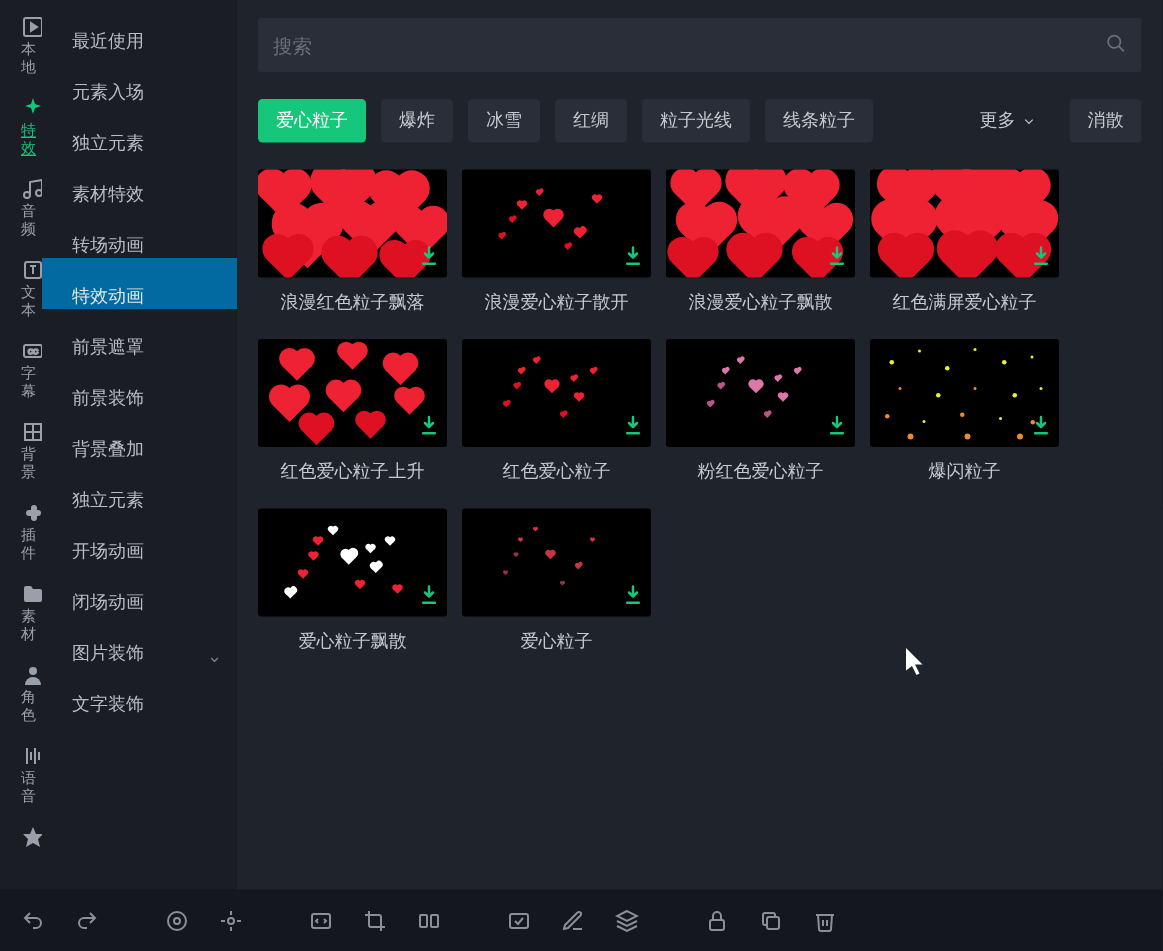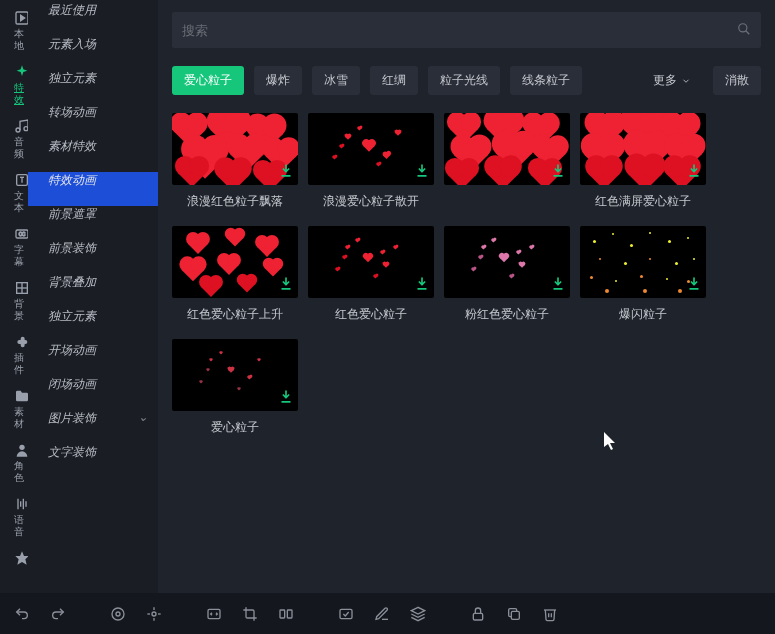--- a/index.html
+++ b/index.html
@@ -22,27 +22,26 @@
   padding: 6px 16px; cursor: pointer; color: #9aa0ab;
 }
 .rail-item.active { color: #15c67b; text-decoration: underline; }
 .rail-item .ico { width: 16px; height: 16px; display: flex; align-items: center; justify-content: center; }
 .rail-item .lbl { font-size: 10px; margin-top: 2px; line-height: 12px; }
 .side-panel {
   width: 130px; background: #1a1d24;
   padding-top: 2px;
 }
 .side-item {
-  height: 34px; display: flex; align-items: flex-start;
+  height: 34px; display: flex; align-items: flex-end;
   padding-left: 20px; font-size: 12px; color: #b8bcc4;
   cursor: pointer;
   position: relative;
-  font-style: italic;
-}
-.side-item.active { background: #1d4ed8; color: #e4e6ea; }
+}
+.side-item.active { background: #0369a1; color: #e4e6ea; }
 .side-item .chev { position: absolute; right: 10px; color: #7a7f89; }
 .content {
   flex: 1; background: #1f232b;
   display: flex; flex-direction: column;
   padding: 12px 14px 0 14px;
   position: relative;
 }
 .search-bar {
   height: 36px; background: #2a2e38; border-radius: 2px;
   display: flex; align-items: center; padding: 0 10px;
@@ -222,24 +221,24 @@
       <div class="side-item">
         <span>最近使用</span>
       </div>
       <div class="side-item">
         <span>元素入场</span>
       </div>
       <div class="side-item">
         <span>独立元素</span>
       </div>
       <div class="side-item">
+        <span>素材特效</span>
+      </div>
+      <div class="side-item">
         <span>转场动画</span>
-      </div>
-      <div class="side-item">
-        <span>素材特效</span>
       </div>
       <div class="side-item active">
         <span>特效动画</span>
       </div>
       <div class="side-item">
         <span>前景遮罩</span>
       </div>
       <div class="side-item">
         <span>前景装饰</span>
       </div>
@@ -333,20 +332,21 @@
             <div class="heart" style="left:45%;top:38%;width:26px;height:26px;background:#e23"></div>
             <div class="heart" style="left:75%;top:42%;width:22px;height:22px;background:#e23"></div>
             <div class="heart" style="left:6%;top:72%;width:20px;height:20px;background:#d12"></div>
             <div class="heart" style="left:38%;top:70%;width:22px;height:22px;background:#d12"></div>
             <div class="heart" style="left:72%;top:72%;width:20px;height:20px;background:#d12"></div>
       <span class="dl-ico"><svg width="16" height="16" viewBox="0 0 24 24" fill="currentColor">
                 <path d="M12 3v10m0 0l-4-4m4 4l4-4" stroke="currentColor" stroke-width="2.5" fill="none" stroke-linecap="round"></path>
                 <rect x="5" y="18" width="14" height="2.5" rx="1"></rect>
               </svg></span>
     </div>
+    <div class="card-label">浪漫爱心粒子飘散</div>
         </div>
         <div class="card">
     <div class="thumb">
       <div class="heart" style="left:10%;top:8%;width:24px;height:24px;background:#e23"></div>
             <div class="heart" style="left:40%;top:4%;width:28px;height:28px;background:#e23"></div>
             <div class="heart" style="left:70%;top:10%;width:24px;height:24px;background:#e23"></div>
             <div class="heart" style="left:8%;top:40%;width:26px;height:26px;background:#e23"></div>
             <div class="heart" style="left:42%;top:38%;width:28px;height:28px;background:#e23"></div>
             <div class="heart" style="left:74%;top:40%;width:24px;height:24px;background:#e23"></div>
             <div class="heart" style="left:10%;top:70%;width:22px;height:22px;background:#d12"></div>
@@ -435,20 +435,40 @@
             <div class="dot" style="left:78%;top:88%;width:4px;height:4px;background:#e83"></div>
       <span class="dl-ico"><svg width="16" height="16" viewBox="0 0 24 24" fill="currentColor">
                 <path d="M12 3v10m0 0l-4-4m4 4l4-4" stroke="currentColor" stroke-width="2.5" fill="none" stroke-linecap="round"></path>
                 <rect x="5" y="18" width="14" height="2.5" rx="1"></rect>
               </svg></span>
     </div>
     <div class="card-label">爆闪粒子</div>
         </div>
         <div class="card">
     <div class="thumb">
+      <div class="heart" style="left:45%;top:40%;width:7px;height:7px;background:#fff"></div>
+            <div class="heart" style="left:30%;top:28%;width:4px;height:4px;background:#e23"></div>
+            <div class="heart" style="left:60%;top:52%;width:5px;height:5px;background:#fff"></div>
+            <div class="heart" style="left:22%;top:58%;width:4px;height:4px;background:#e23"></div>
+            <div class="heart" style="left:68%;top:28%;width:4px;height:4px;background:#fff"></div>
+            <div class="heart" style="left:52%;top:68%;width:4px;height:4px;background:#e23"></div>
+            <div class="heart" style="left:38%;top:18%;width:4px;height:4px;background:#fff"></div>
+            <div class="heart" style="left:28%;top:42%;width:4px;height:4px;background:#e23"></div>
+            <div class="heart" style="left:58%;top:35%;width:4px;height:4px;background:#fff"></div>
+            <div class="heart" style="left:15%;top:75%;width:5px;height:5px;background:#fff"></div>
+            <div class="heart" style="left:72%;top:72%;width:4px;height:4px;background:#e23"></div>
+      <span class="dl-ico"><svg width="16" height="16" viewBox="0 0 24 24" fill="currentColor">
+                <path d="M12 3v10m0 0l-4-4m4 4l4-4" stroke="currentColor" stroke-width="2.5" fill="none" stroke-linecap="round"></path>
+                <rect x="5" y="18" width="14" height="2.5" rx="1"></rect>
+              </svg></span>
+    </div>
+    <div class="card-label">爱心粒子飘散</div>
+        </div>
+        <div class="card">
+    <div class="thumb">
       <div class="heart" style="left:45%;top:40%;width:4px;height:4px;background:#c34"></div>
             <div class="heart" style="left:30%;top:28%;width:2px;height:2px;background:#c34"></div>
             <div class="heart" style="left:60%;top:52%;width:3px;height:3px;background:#c34"></div>
             <div class="heart" style="left:22%;top:58%;width:2px;height:2px;background:#934"></div>
             <div class="heart" style="left:68%;top:28%;width:2px;height:2px;background:#c34"></div>
             <div class="heart" style="left:52%;top:68%;width:2px;height:2px;background:#934"></div>
             <div class="heart" style="left:38%;top:18%;width:2px;height:2px;background:#c34"></div>
             <div class="heart" style="left:28%;top:42%;width:2px;height:2px;background:#934"></div>
       <span class="dl-ico"><svg width="16" height="16" viewBox="0 0 24 24" fill="currentColor">
                 <path d="M12 3v10m0 0l-4-4m4 4l4-4" stroke="currentColor" stroke-width="2.5" fill="none" stroke-linecap="round"></path>

